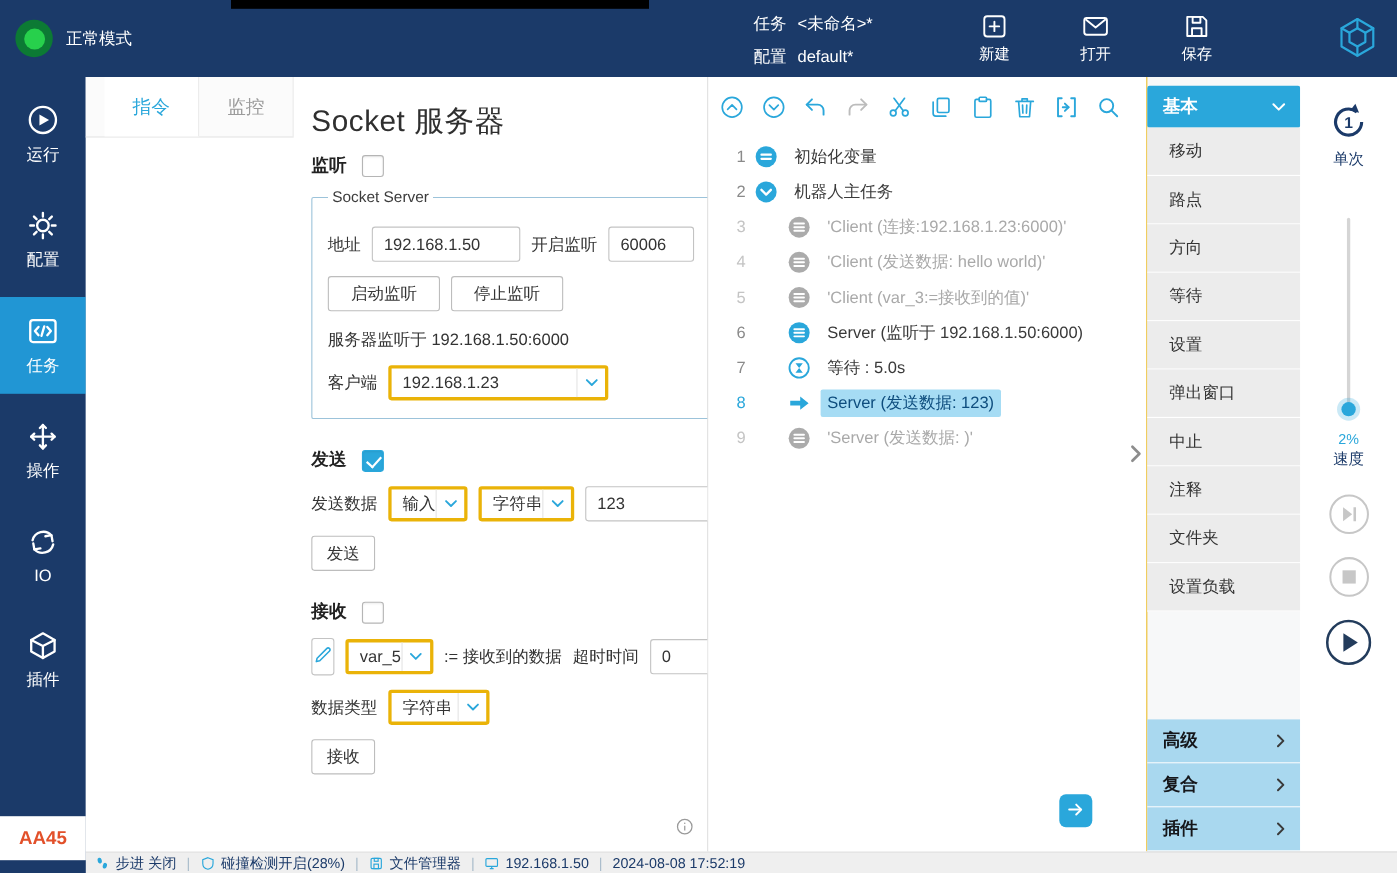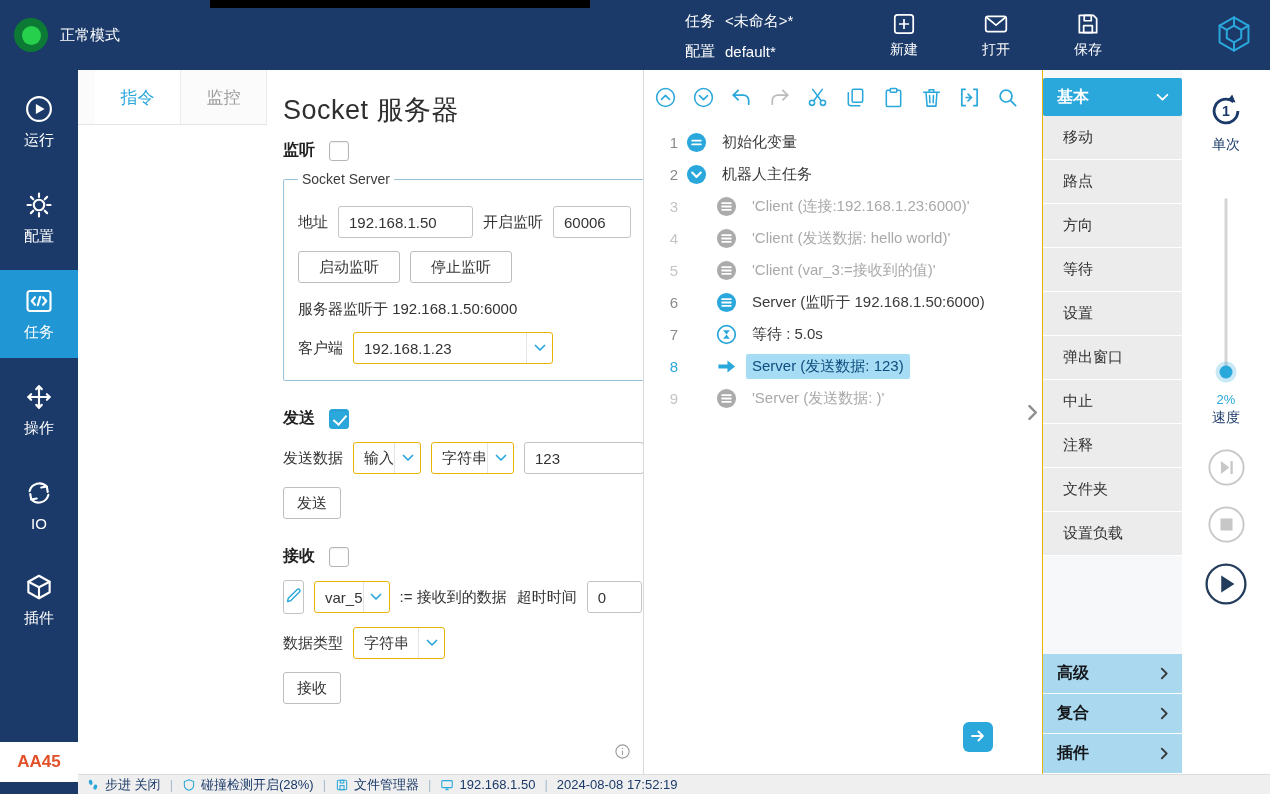--- a/index.html
+++ b/index.html
@@ -51,21 +51,21 @@
   .checkbox.checked::after{content:"";position:absolute;left:6px;top:2px;width:6px;height:11px;border:solid #fff;border-width:0 2.5px 2.5px 0;transform:rotate(42deg);}
   .group{border:1px solid #9cc3da;border-radius:2px;width:382px;padding:6px 14px 16px 14px;margin-top:2px;}
   .group legend{font-size:14px;color:#3c3c3c;padding:0 4px;}
   .frow{display:flex;align-items:center;gap:10px;margin-top:13px;}
   .flabel{font-size:15px;color:#333;white-space:nowrap;}
   .status-text{font-size:15px;color:#333;margin-top:17px;}
   .tinput{height:32px;border:1px solid #c3c3c3;border-radius:3px;padding:0 10px;font-size:15px;color:#333;font-family:inherit;outline:none;background:#fff;}
   .w135{width:135px;}.w80{width:78px;}.w200{width:200px;}.w85{width:85px;}.w100{width:100px;}.w120{width:120px;}.w115{width:115px;}.w55{width:55px;}.w90{width:92px;}
   .btn{height:32px;padding:0 20px;background:#fff;border:1px solid #bdbdbd;border-radius:3px;font-size:15px;color:#333;font-family:inherit;cursor:pointer;}
   .btn.small{padding:0 13px;}
-  .select{height:32px;border:1px solid #eab308;border-radius:3px;background:#fff;display:inline-flex;align-items:center;padding-left:10px;font-size:15px;color:#333;cursor:pointer;}
+  .select{height:32px;border:3px solid #eab308;border-radius:3px;background:#fff;display:inline-flex;align-items:center;padding-left:10px;font-size:15px;color:#333;cursor:pointer;}
   .select .select-value{flex:1;white-space:nowrap;overflow:hidden;}
   .select .chev{margin-left:auto;border-left:1px solid #e4e4e4;width:26px;height:100%;display:flex;align-items:center;justify-content:center;color:#2aa7db;flex:none;}
   .select .chev svg{width:12px;height:8px;}
   .section{margin-top:27px;}
   .icon-btn{width:42px;height:34px;background:#fff;border:1px solid #c3c3c3;border-radius:3px;color:#2aa7db;display:flex;align-items:center;justify-content:center;cursor:pointer;}
   .icon-btn svg{width:19px;height:19px;}
   .info-icon{position:absolute;right:12px;bottom:14px;color:#9a9a9a;display:flex;cursor:pointer;}
   .info-icon svg{width:17px;height:17px;}
 
   

